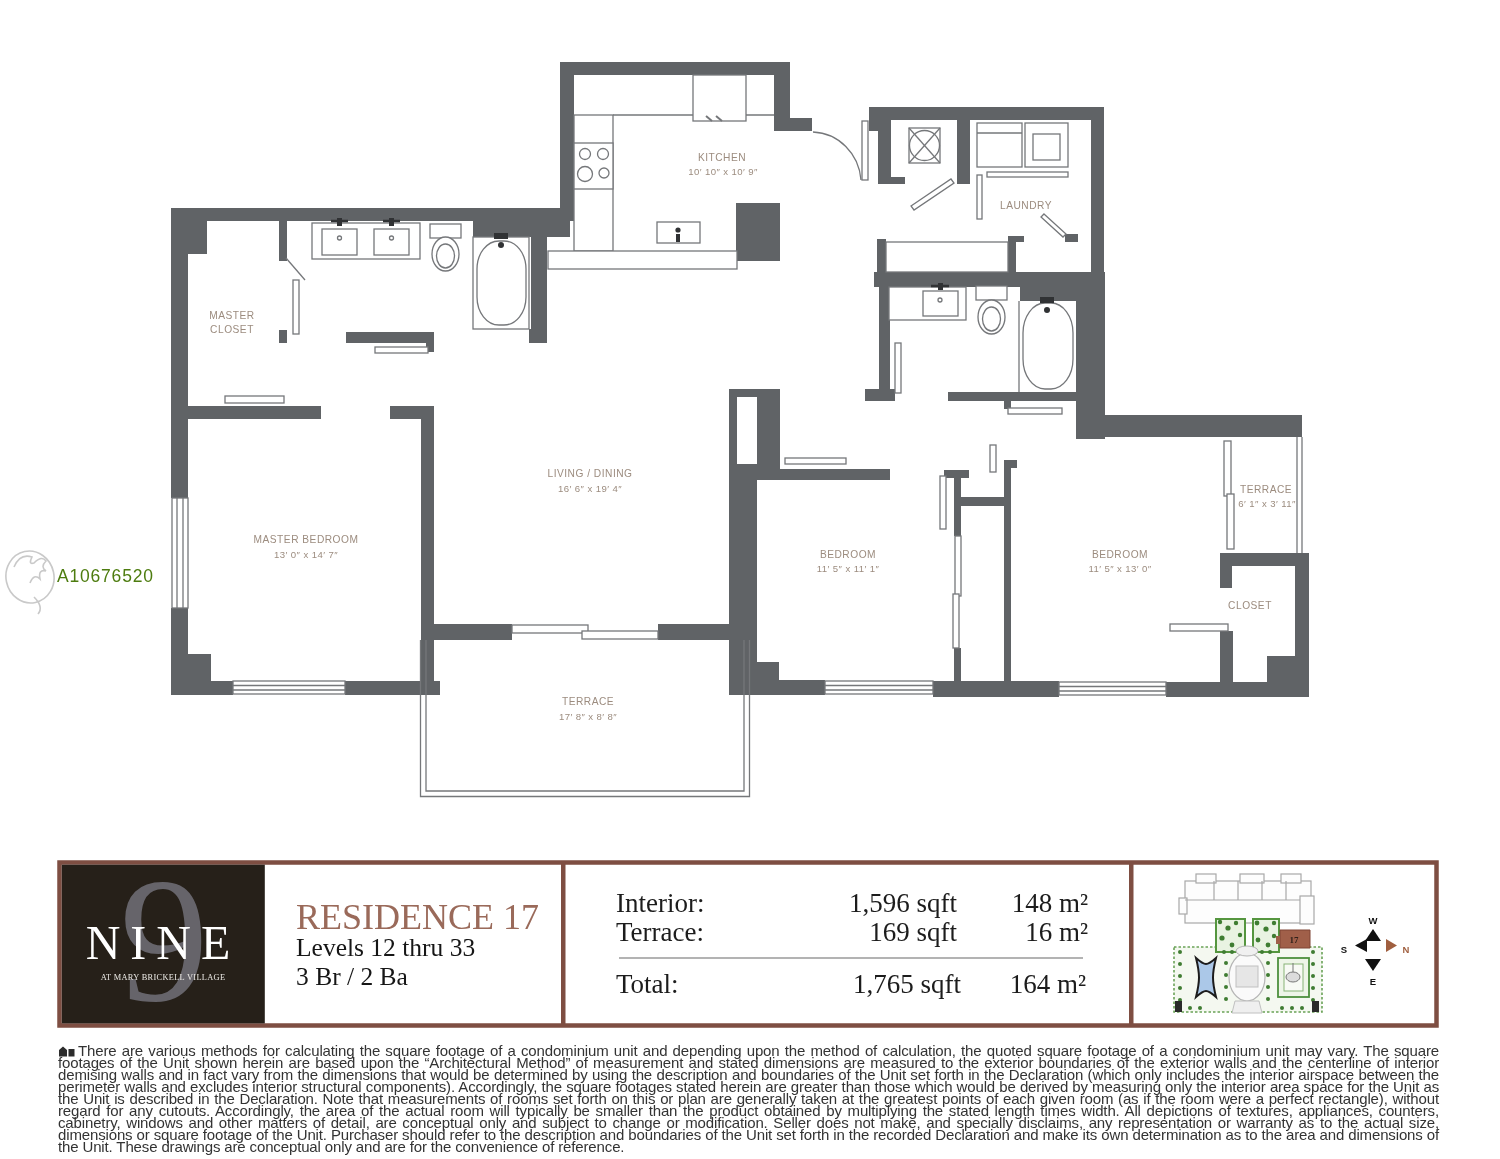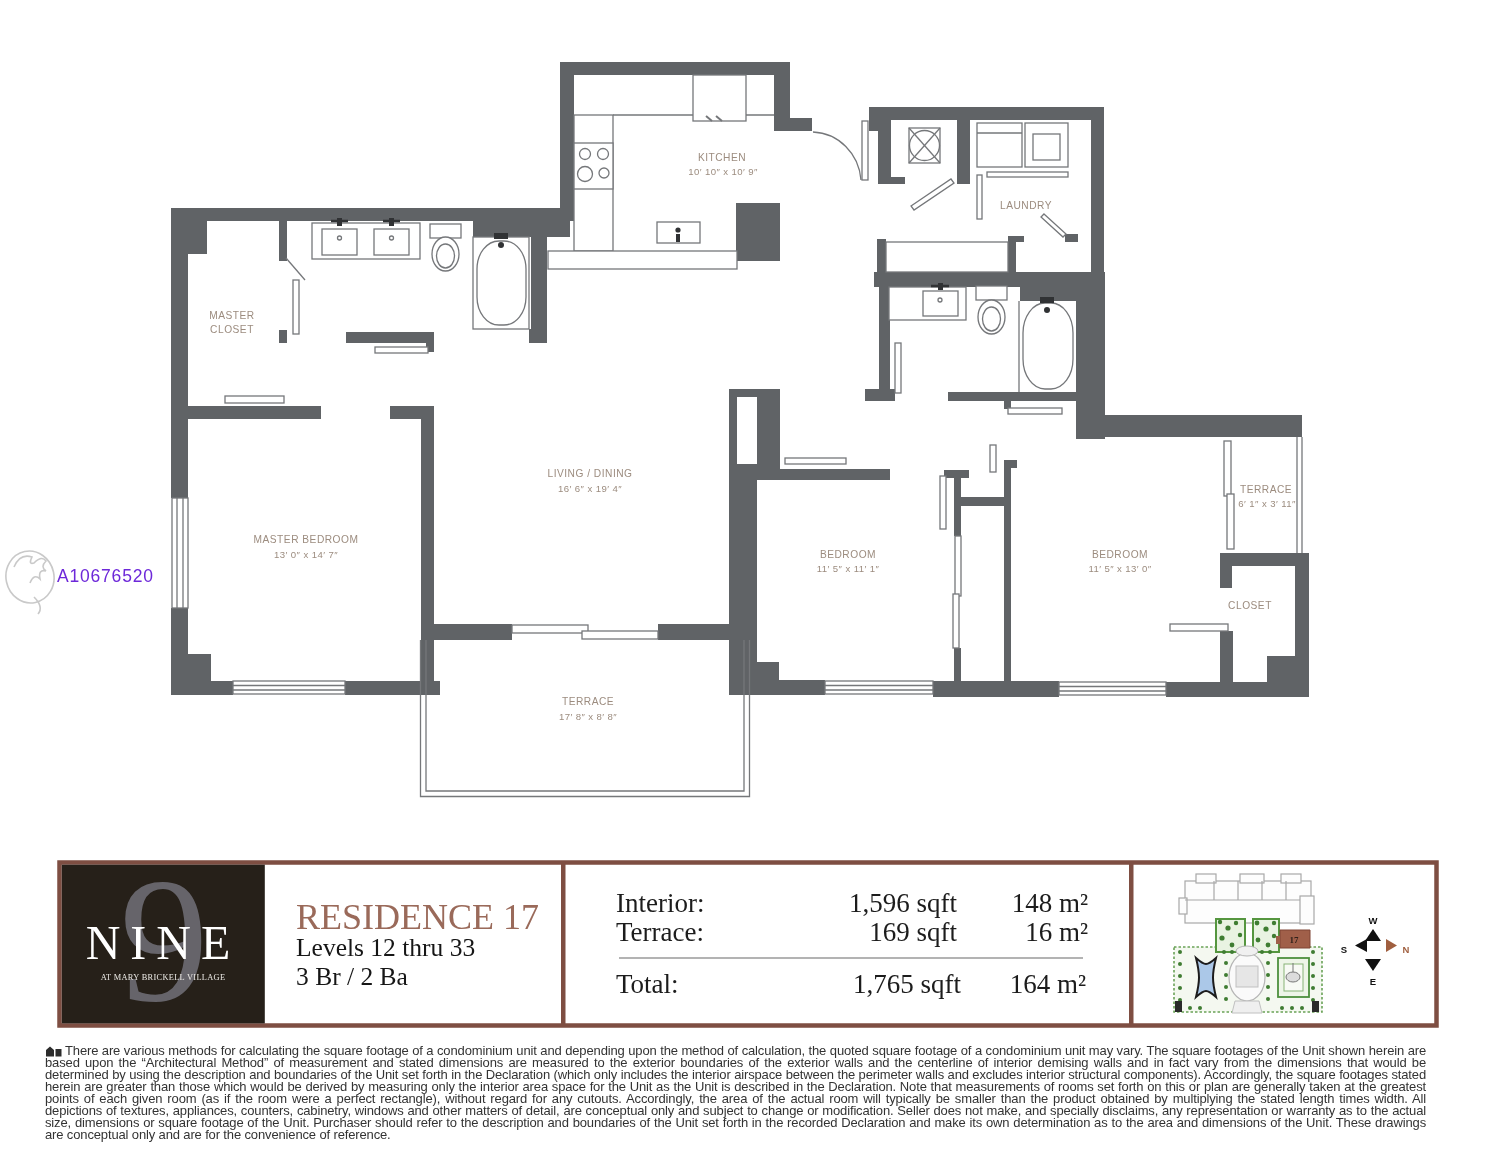--- a/index.html
+++ b/index.html
@@ -348,20 +348,20 @@
 </g>
 </g>
 </svg>
 <svg class="abs" style="left:4px;top:545px" width="60" height="70" viewBox="0 0 60 70">
 <g fill="none" stroke="#c9c9c9" stroke-width="1.6">
 <ellipse cx="26" cy="32" rx="24" ry="26" transform="rotate(-12 26 32)"></ellipse>
 <path d="M10 22 Q16 8 28 12 Q24 20 30 18 Q38 10 42 16 Q36 22 42 26 Q34 24 36 34 Q30 28 26 38"></path>
 <path d="M30 52 Q40 62 34 69"></path>
 </g>
 </svg>
-<div class="abs" style="left:57px;top:566px;font-size:17.5px;letter-spacing:0.8px;color:#6d28d9;">A10676520</div>
-<div class="abs" style="left:45px;top:1045px;width:1381px;font-size:13px;line-height:12.05px;letter-spacing:-0.14px;color:#333333;text-align:justify;">
+<div class="abs" style="left:57px;top:566px;font-size:17.5px;letter-spacing:0.8px;color:#4d7c0f;">A10676520</div>
+<div class="abs" style="left:58px;top:1045px;width:1381px;font-size:15px;line-height:12.05px;letter-spacing:-0.14px;color:#333333;text-align:justify;">
 <svg style="float:left;width:17px;height:11px;margin:1px 3px 0 0" viewBox="0 0 17 11">
         <path d="M1 4 L5 0.5 L9 4 L9 10.5 L1 10.5 Z M10.5 3 L16.5 3 L16.5 10.5 L10.5 10.5 Z" fill="#2c2c2c"></path>
       </svg>
 There are various methods for calculating the square footage of a condominium unit and depending upon the method of calculation, the quoted square footage of a condominium unit may vary. The square footages of the Unit shown herein are based upon the “Architectural Method” of measurement and stated dimensions are measured to the exterior boundaries of the exterior walls and the centerline of interior demising walls and in fact vary from the dimensions that would be determined by using the description and boundaries of the Unit set forth in the Declaration (which only includes the interior airspace between the perimeter walls and excludes interior structural components). Accordingly, the square footages stated herein are greater than those which would be derived by measuring only the interior area space for the Unit as the Unit is described in the Declaration. Note that measurements of rooms set forth on this or plan are generally taken at the greatest points of each given room (as if the room were a perfect rectangle), without regard for any cutouts. Accordingly, the area of the actual room will typically be smaller than the product obtained by multiplying the stated length times width. All depictions of textures, appliances, counters, cabinetry, windows and other matters of detail, are conceptual only and subject to change or modification. Seller does not make, and specially disclaims, any representation or warranty as to the actual size, dimensions or square footage of the Unit. Purchaser should refer to the description and boundaries of the Unit set forth in the recorded Declaration and make its own determination as to the area and dimensions of the Unit. These drawings are conceptual only and are for the convenience of reference.
 </div>
 </div>
 
 </body></html>

